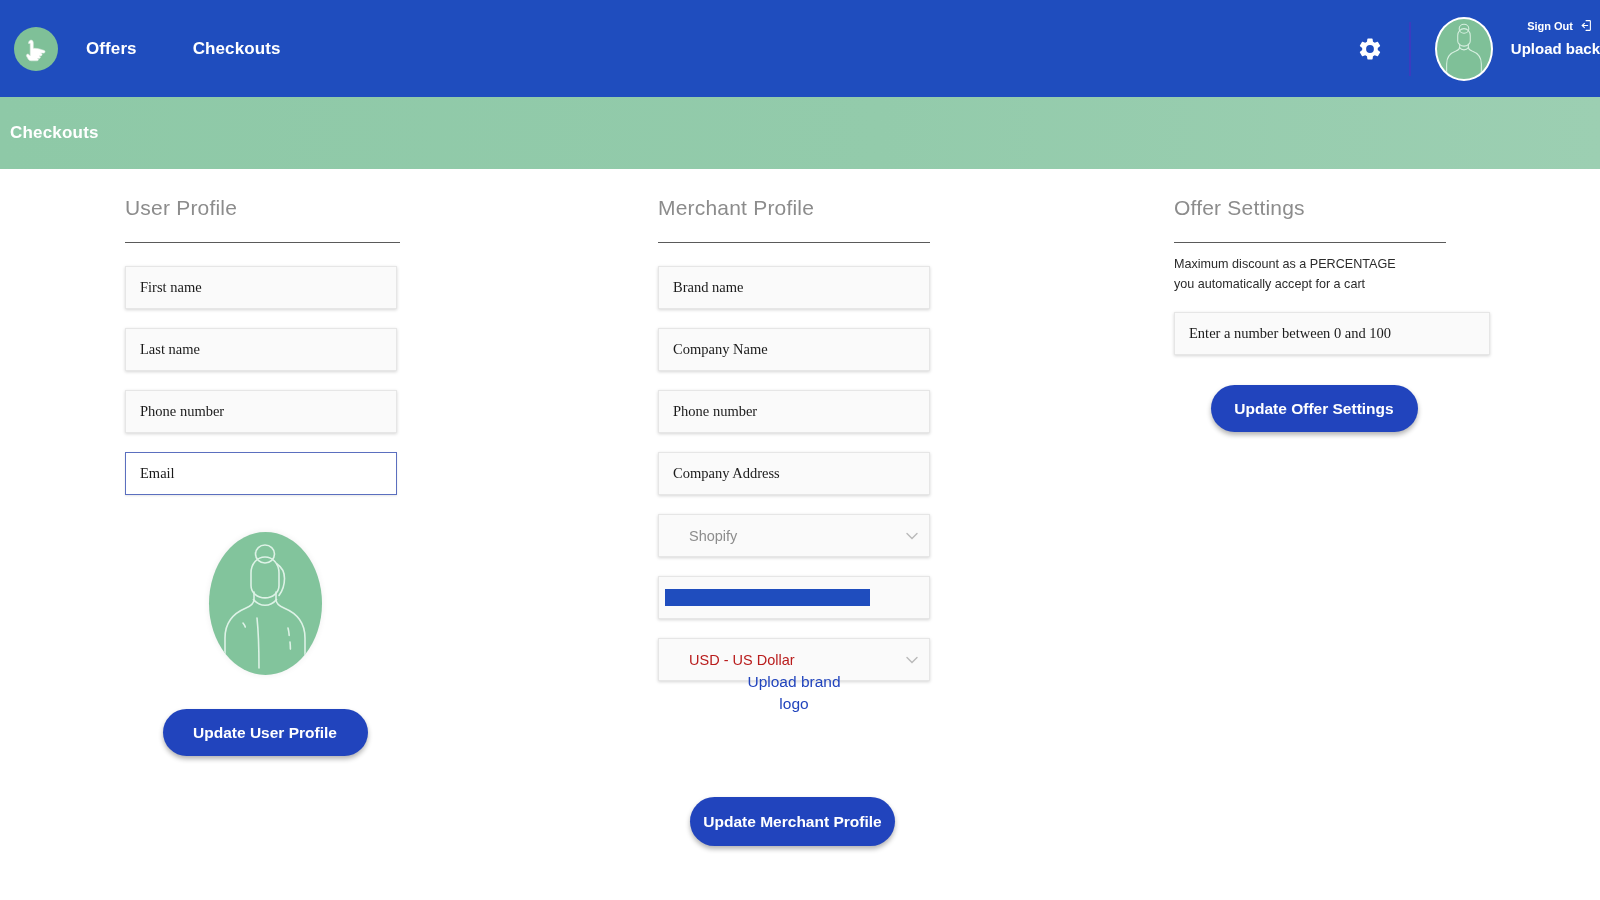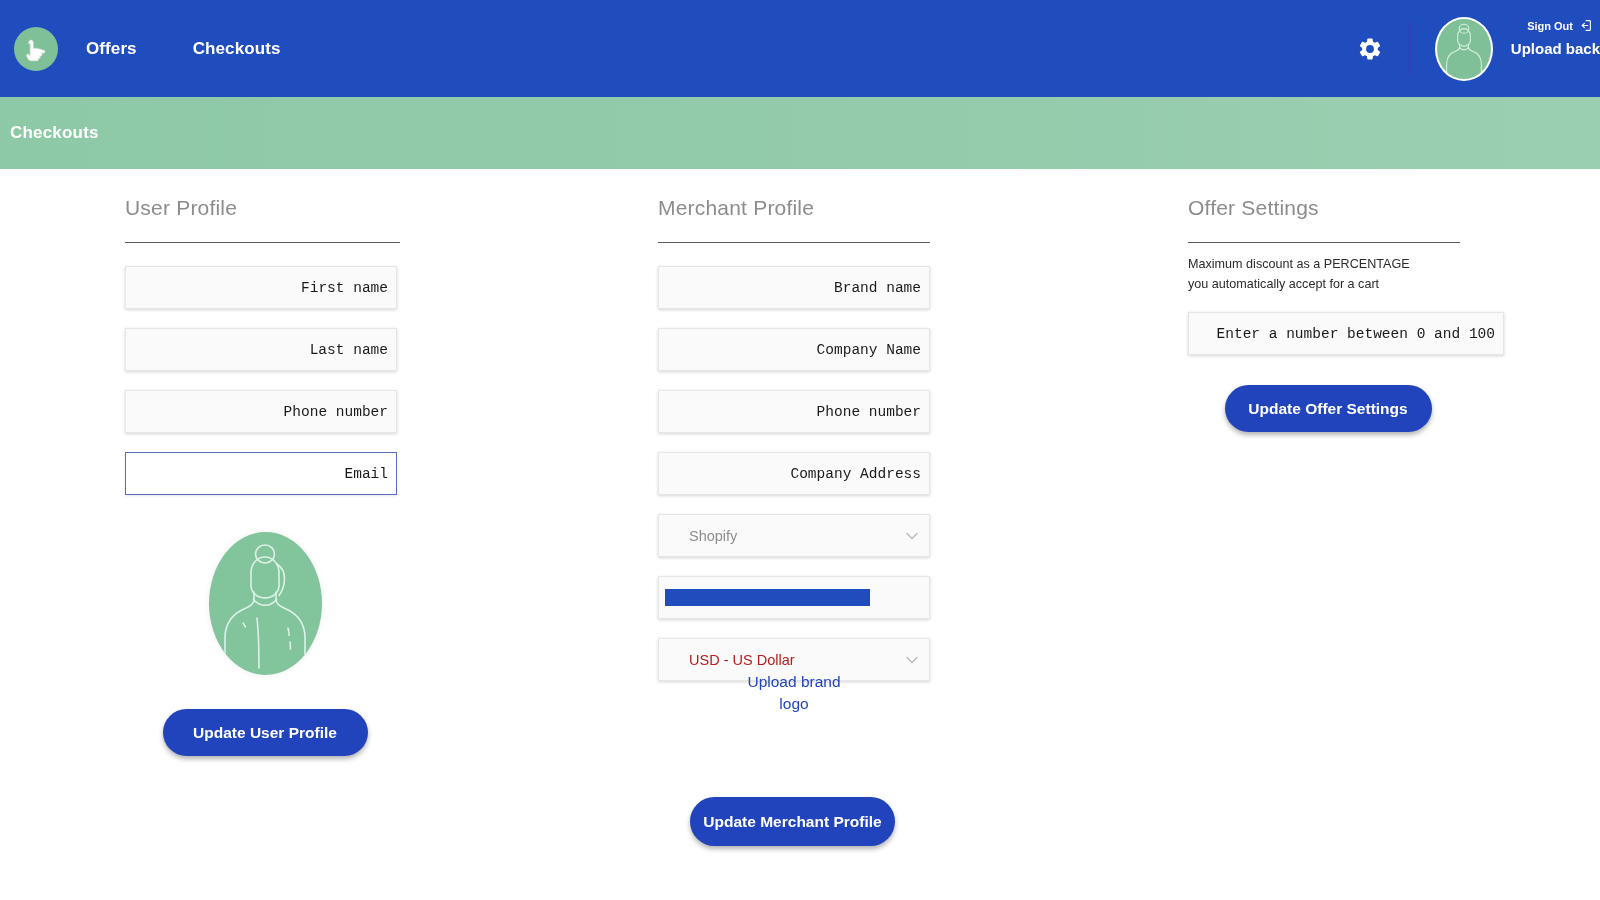--- a/index.html
+++ b/index.html
@@ -69,40 +69,39 @@
   }
 
   
   .content {
     position: absolute; top: 169px; left: 0;
     width: 1600px; height: 731px; background: #fff;
   }
   .col { position: absolute; top: 0; }
   .col-user     { left: 125px;  width: 280px; }
   .col-merchant { left: 658px;  width: 280px; }
-  .col-offer    { left: 1174px; width: 280px; margin-left: 14px; }
+  .col-offer    { left: 1174px; width: 280px; }
 
   .section-title {
     font-size: 21px; color: #8c8c8c; font-weight: normal;
     padding-top: 27px; letter-spacing: .2px; white-space: nowrap;
   }
   .rule { height: 1px; background: #5a5a5a; margin-top: 22px; }
   .col-user .rule     { width: 275px; }
   .col-merchant .rule { width: 272px; }
   .col-offer .rule    { width: 272px; }
 
   .field {
     display: block; width: 272px; height: 43px;
     background: #fafafa; border: 1px solid #e6e6e6;
     box-shadow: 0 1px 3px rgba(0,0,0,.17);
-    font-family: Liberation Mono, monospace;
+    font-family: Liberation Serif, serif;
     font-size: 14.5px; color: #1a1a1a;
     padding: 0 8px 0 14px; margin-top: 19px;
     outline: none;
-    text-align: right;
   }
   .field:first-of-type { margin-top: 23px; }
   .field::placeholder { color: #1a1a1a; opacity: 1; }
   .field.focused {
     background: #ffffff; border: 1.5px solid #5b6fbf;
     box-shadow: 0 1px 2px rgba(0,0,0,.1);
   }
   .select-wrap { position: relative; width: 272px; margin-top: 19px; }
   .select-field {
     width: 272px; height: 43px;

